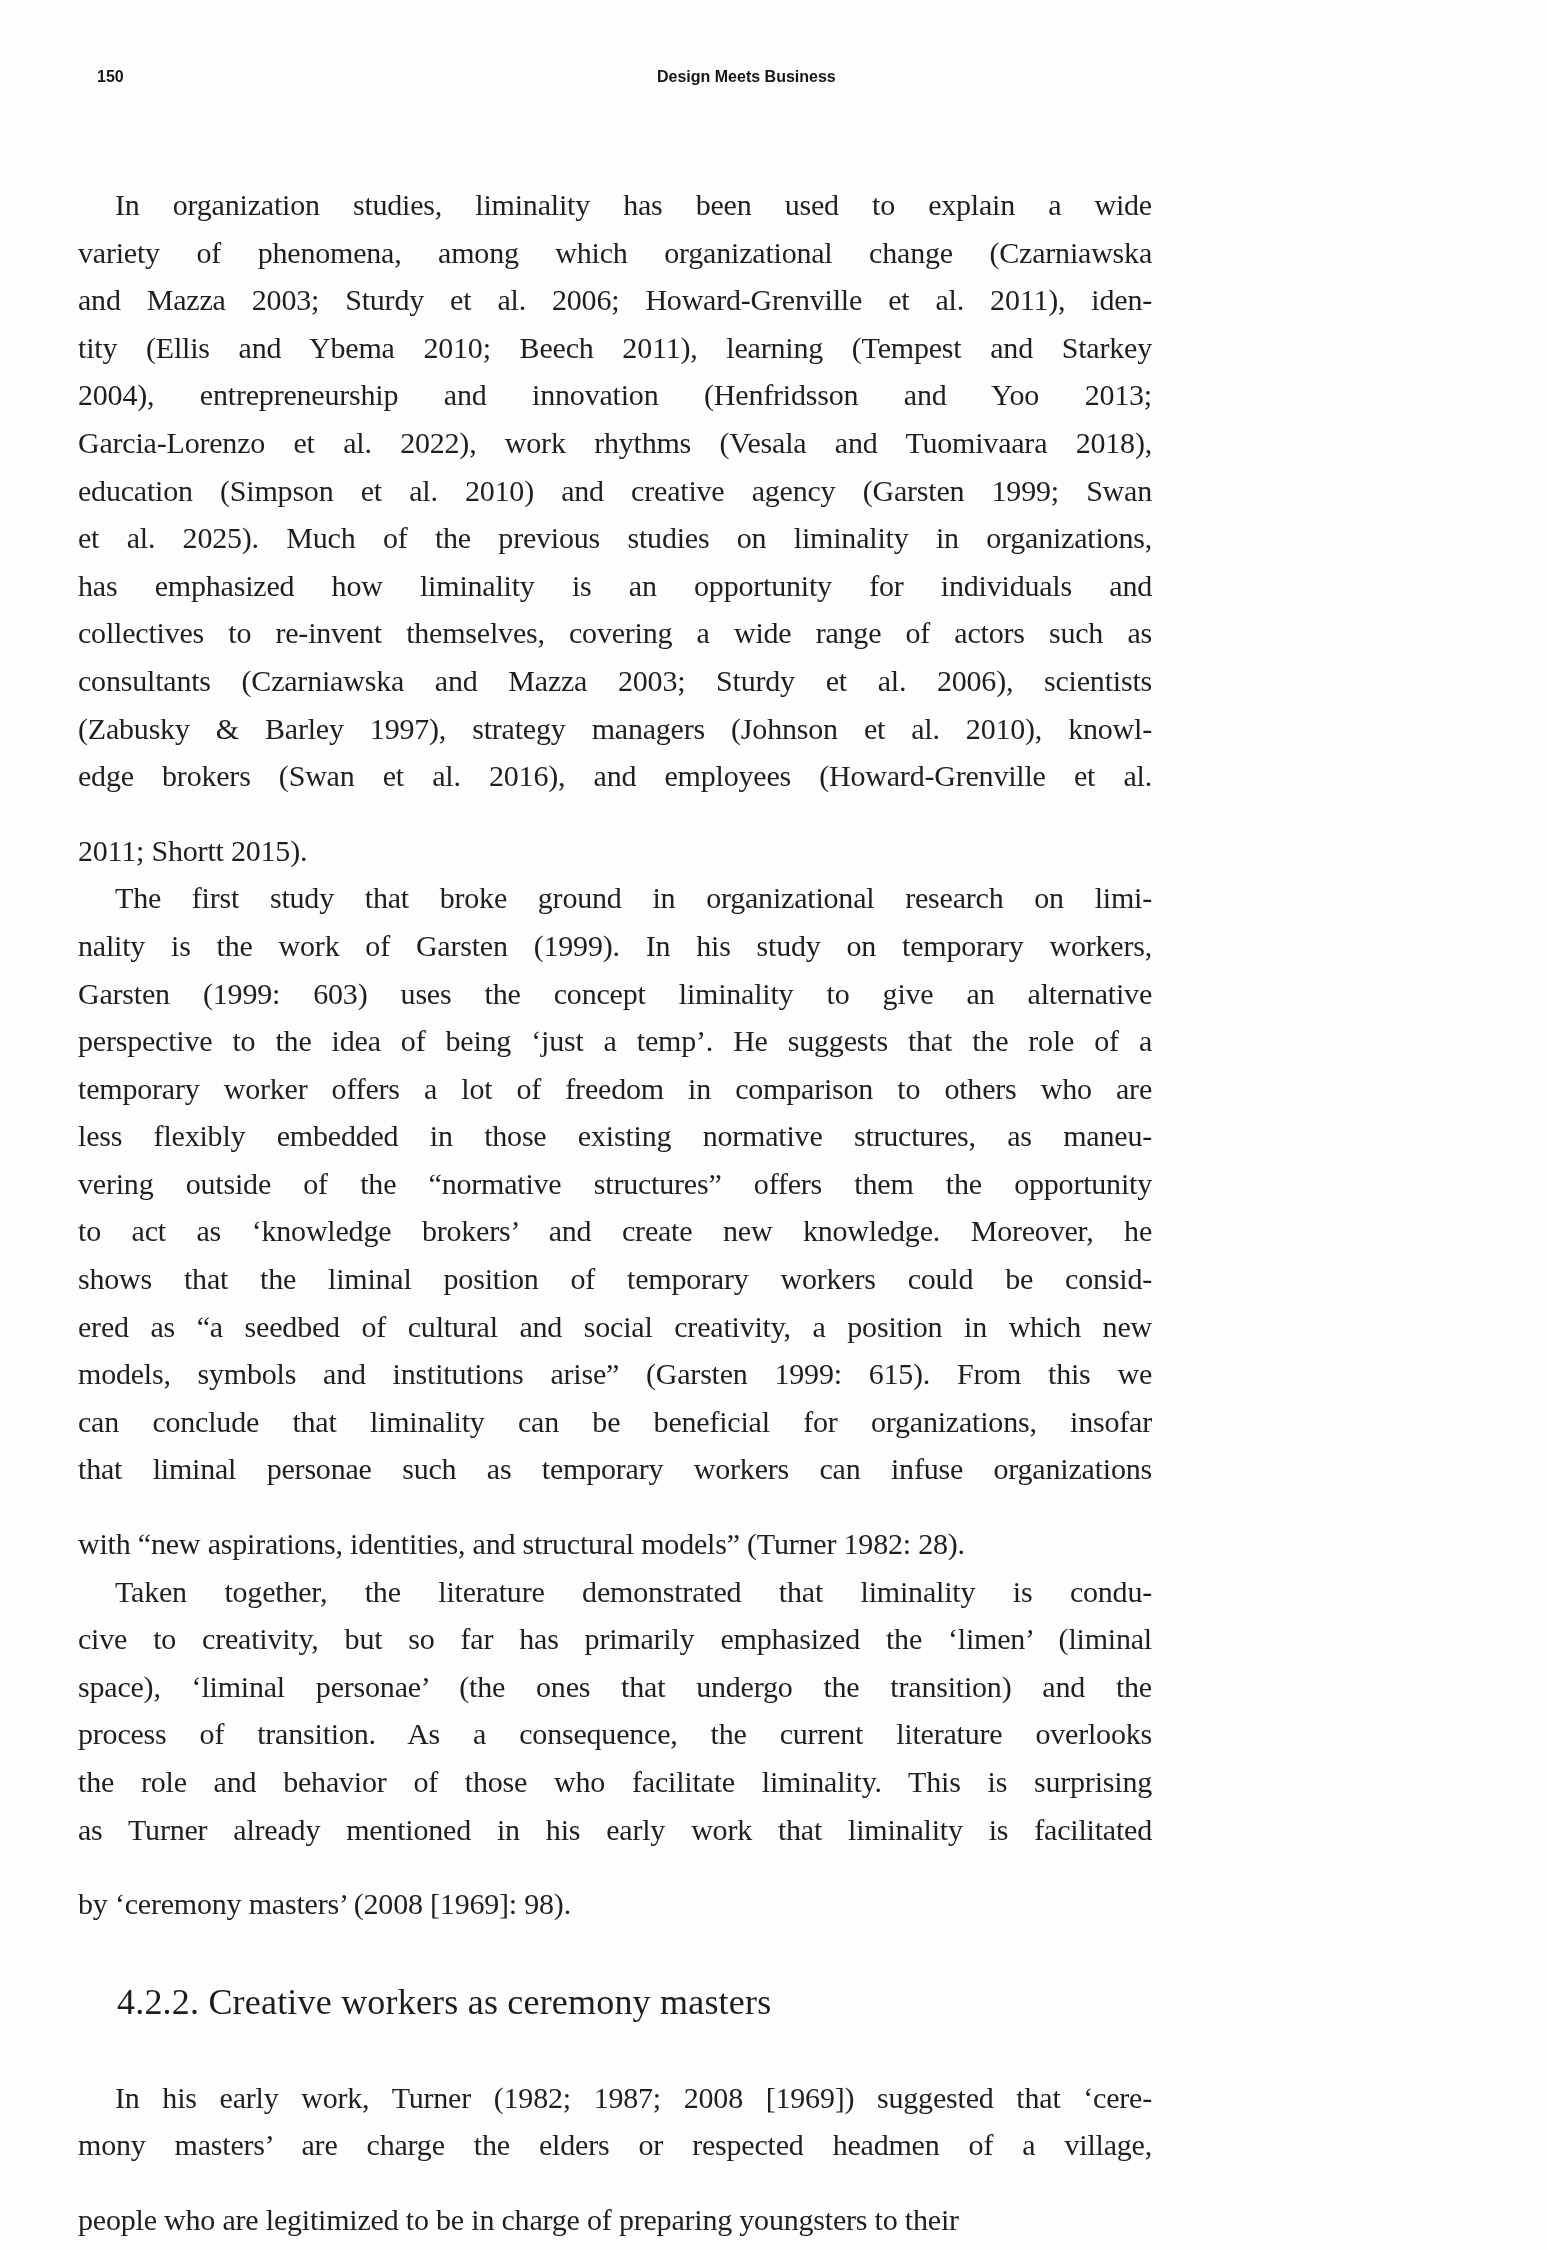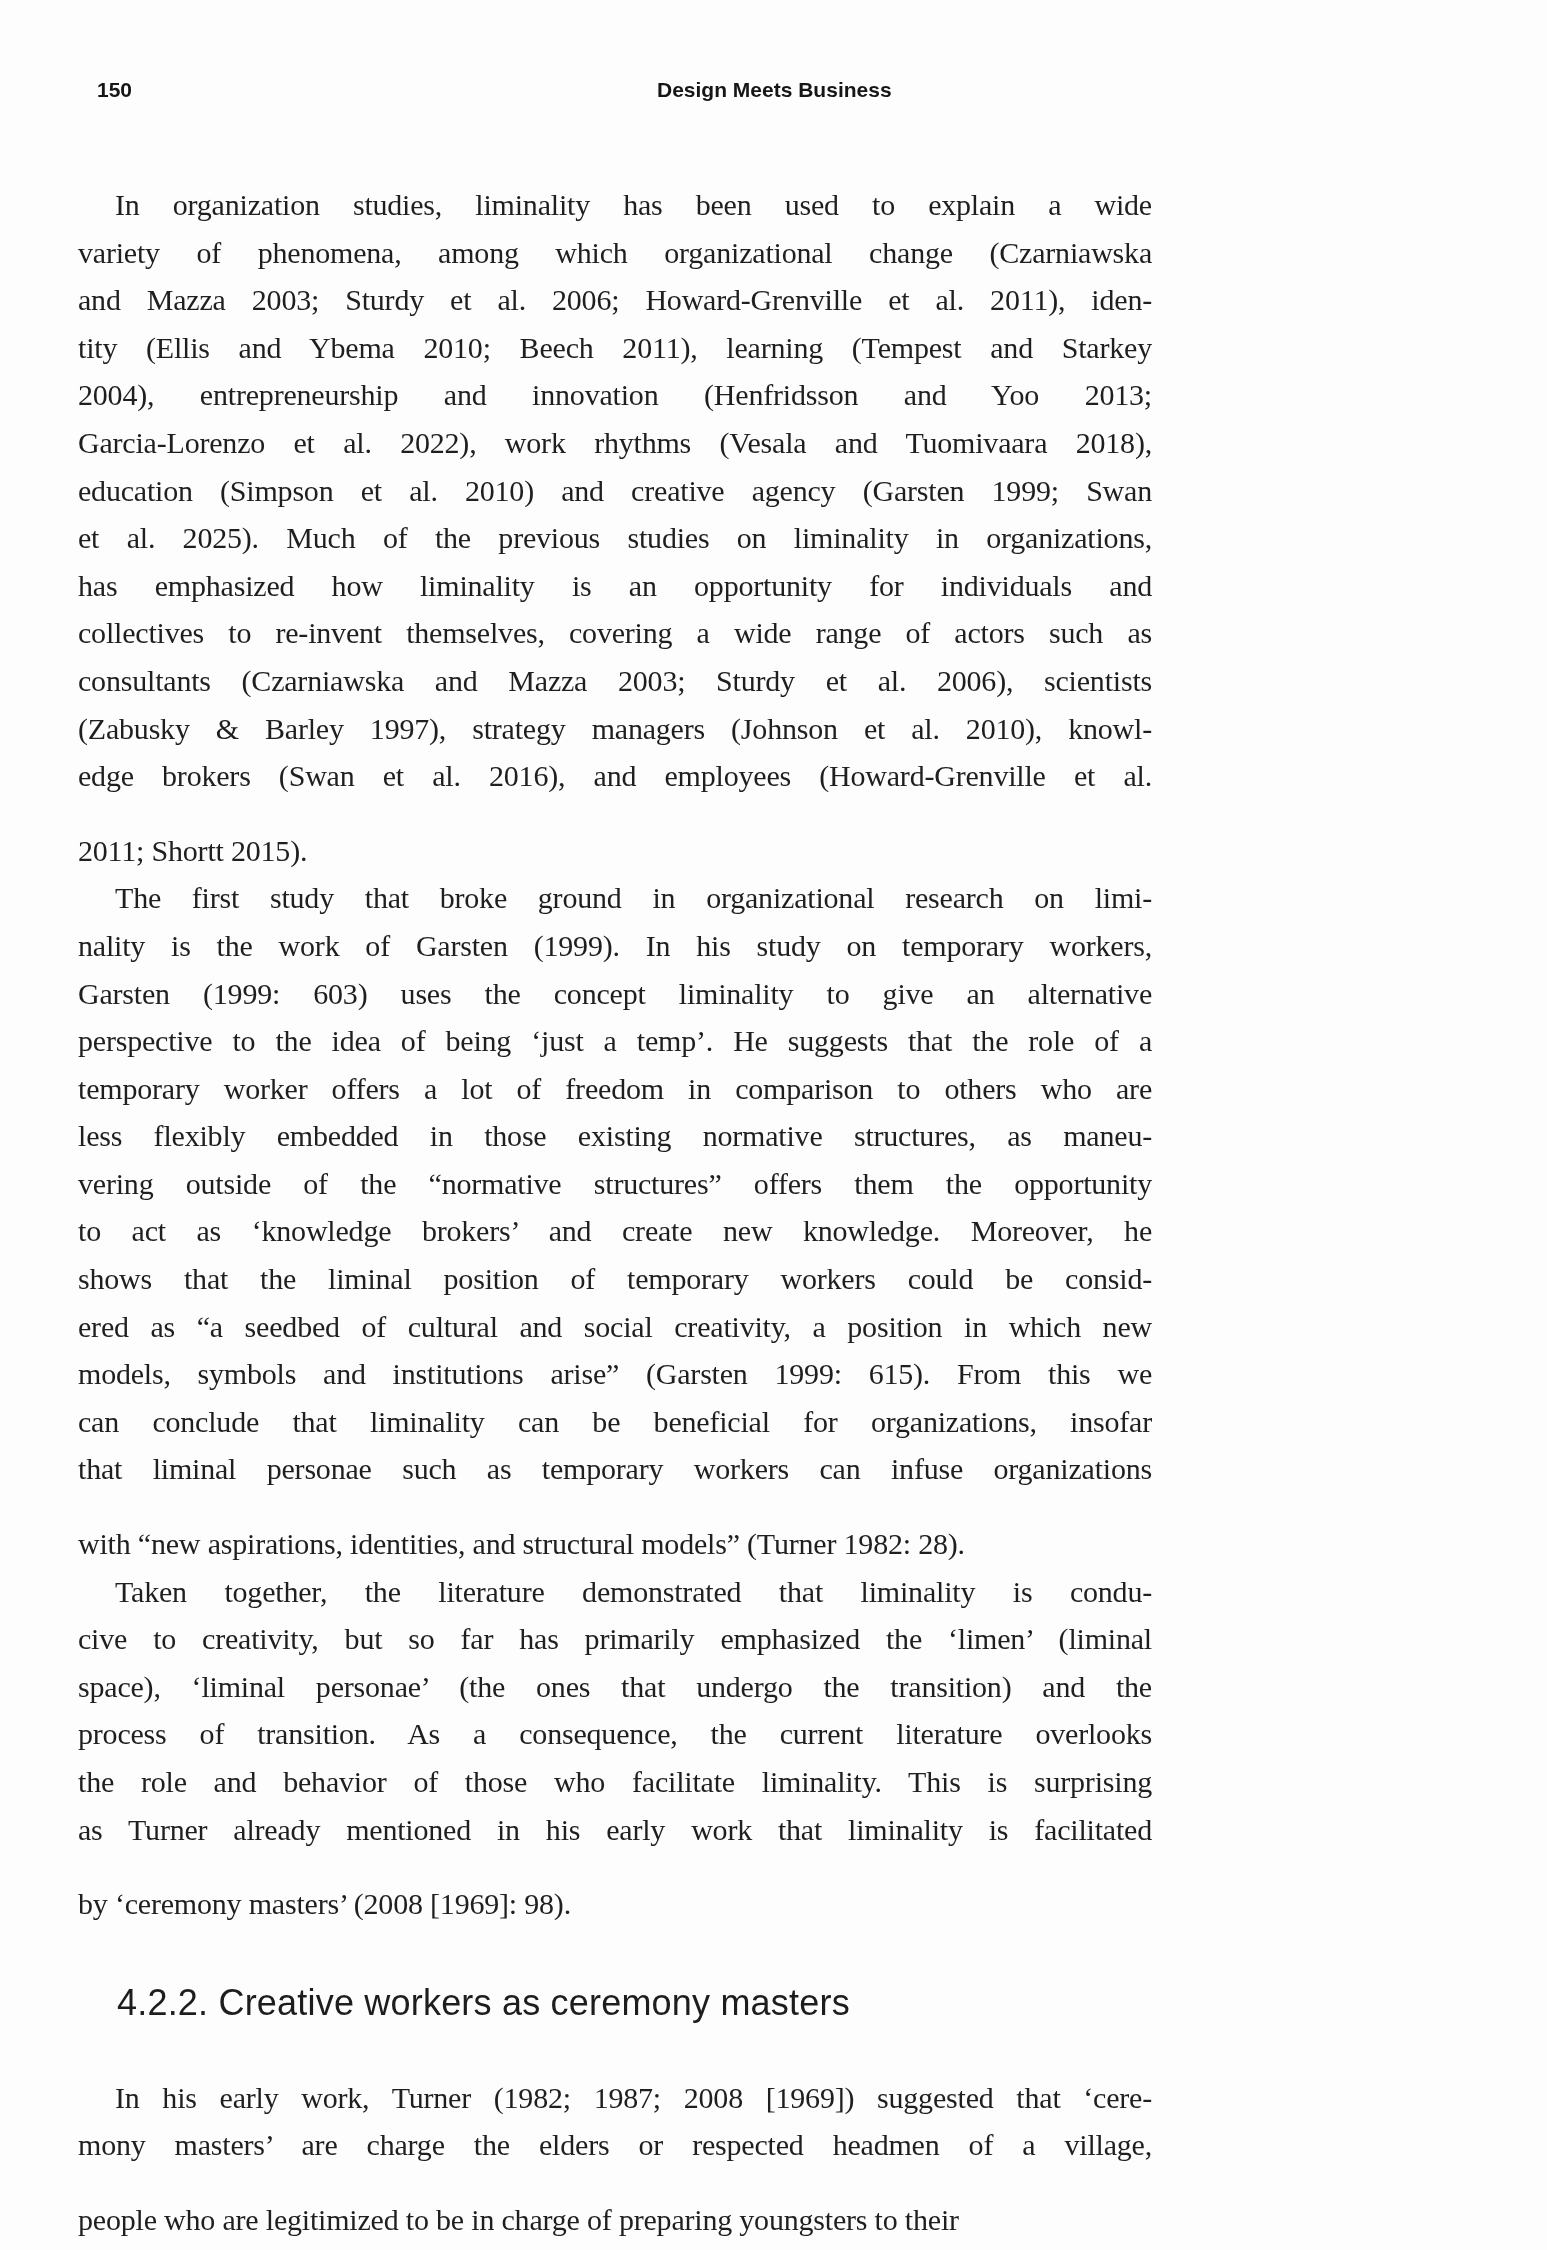--- a/index.html
+++ b/index.html
@@ -6,27 +6,27 @@
   html, body { width: 1547px; height: 2250px; }
   body {
     background: #fdfdfd;
     color: #1f1f1f;
     font-family: "Liberation Serif", serif;
     position: relative;
     overflow: hidden;
   }
   .page-header {
     position: absolute;
-    top: 78px;
+    top: 68px;
     left: 0;
     width: 100%;
     height: 30px;
     font-family: "Liberation Sans", sans-serif;
     font-weight: bold;
-    font-size: 21px;
+    font-size: 16px;
     color: #161616;
   }
   .page-number { position: absolute; left: 97px; top: 0; }
   .running-head { position: absolute; left: 657px; top: 0; }
   .body-text {
     position: absolute;
     left: 78px;
     top: 181px;
     width: 1074px;
   }
@@ -37,21 +37,21 @@
     font-size: 30px;
     text-align: justify;
     text-align-last: justify;
     text-justify: inter-word;
     overflow: hidden;
     letter-spacing: -0.2px;
   }
   .line.last { text-align-last: left; margin-top: 27px; }
   .line.indent { text-indent: 37px; }
   .section-heading {
-    font-family: Liberation Sans, sans-serif;
+    font-family: Liberation Serif, serif;
     font-weight: 400;
     font-size: 36px;
     line-height: 47px;
     color: #1d1d1d;
     margin: 51px 0 48px 39px;
     letter-spacing: 0.2px;
   }
 </style>
 </head>
 <body>

